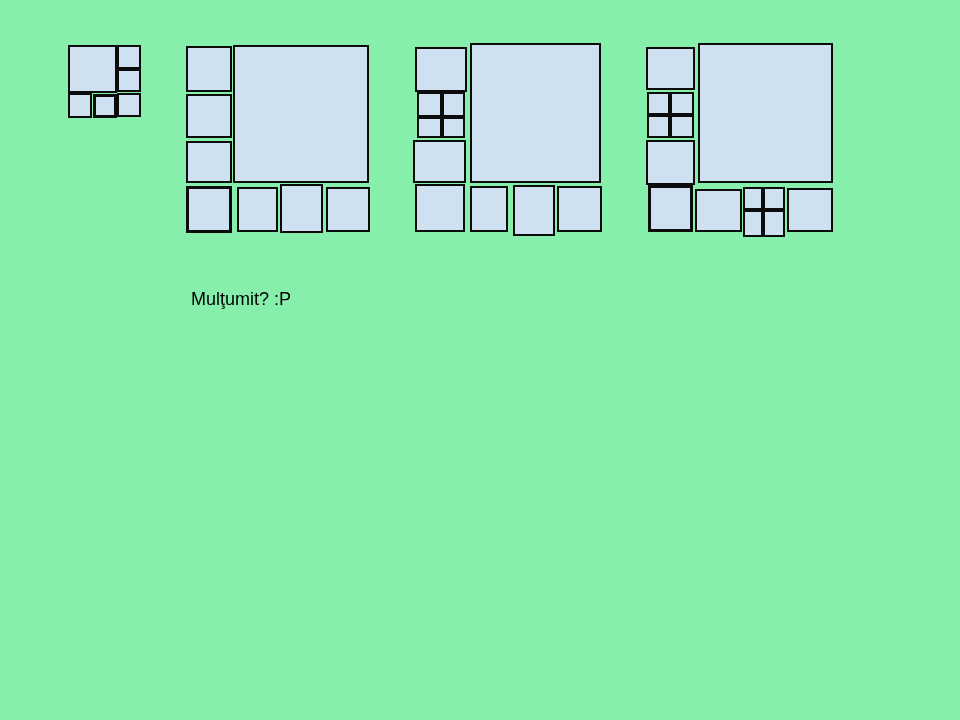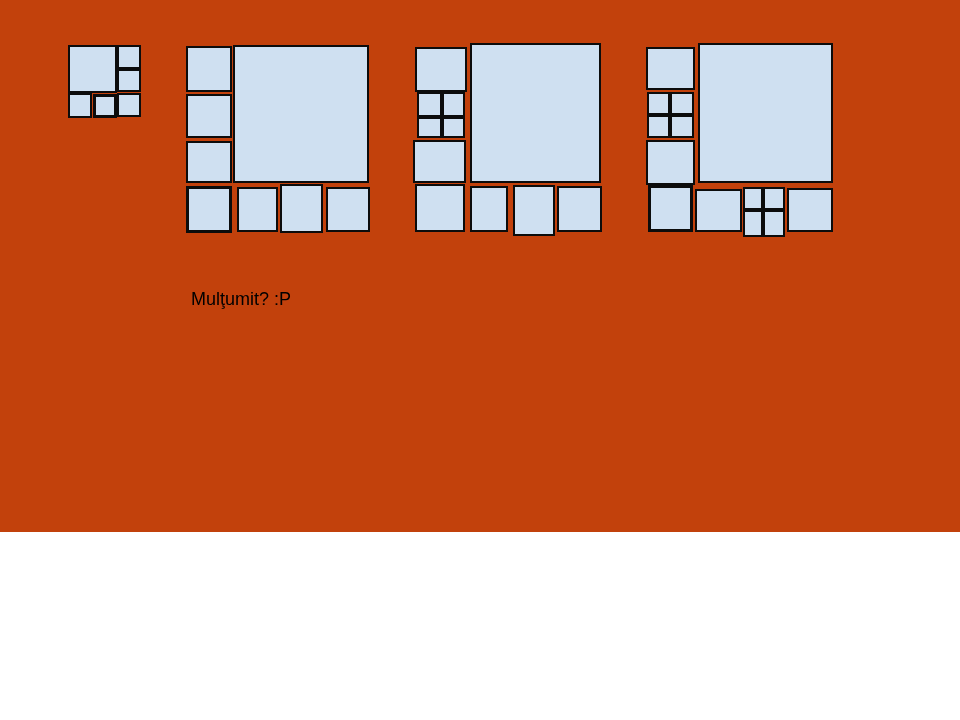--- a/index.html
+++ b/index.html
@@ -3,22 +3,22 @@
 <meta charset="utf-8">
 <style>
   html, body {
     margin: 0;
     padding: 0;
     background: #ffffff;
   }
   .canvas {
     position: relative;
     width: 960px;
-    height: 532px;
-    background: #c2410c;
+    height: 720px;
+    background: #86efac;
     overflow: hidden;
     font-family: "Liberation Sans", sans-serif;
     text-align: center;
   }
   .figures-layer {
     position: absolute;
     left: 0;
     top: 0;
     width: 100%;
     height: 100%;

